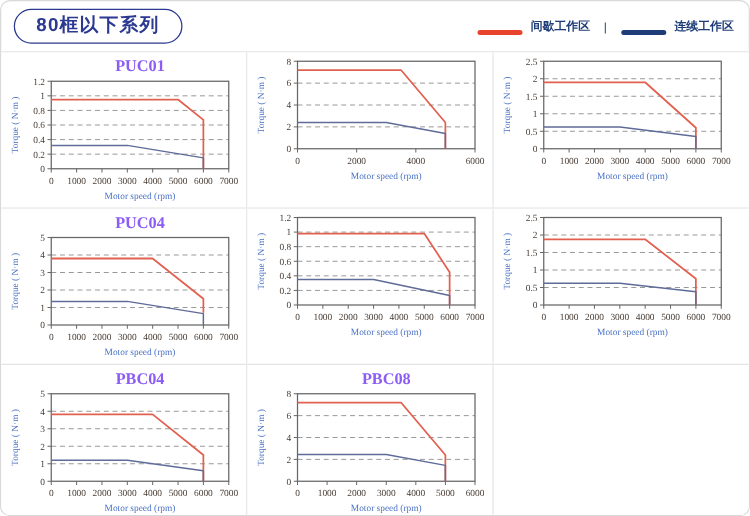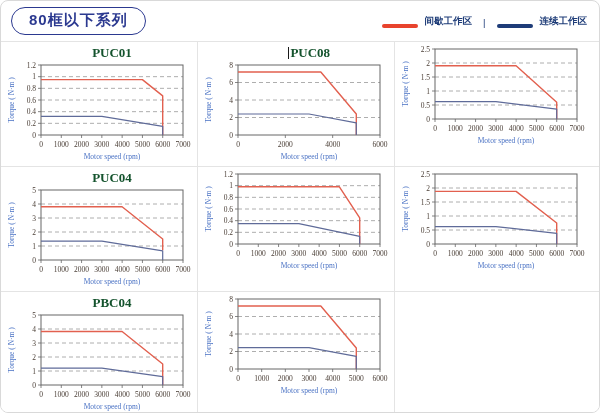--- a/index.html
+++ b/index.html
@@ -21,21 +21,21 @@
   
   #chart-grid{
     display:grid;grid-template-columns:197px 197px 1fr;grid-template-rows:125px 125px 121px;
     border-top:1px solid #e4e4e4;
   }
   .chart-cell{box-sizing:border-box;padding:3px 0 0 4px;background:#fff;}
   .chart-cell.bb{border-bottom:1px solid #e4e4e4;}
   .chart-cell.br{border-right:1px solid #e4e4e4;}
   .chart-title{
     width:192px;text-align:center;text-indent:22px;
-    font-family:"Liberation Serif",serif;font-size:13px;font-weight:bold;color:#14532d;
+    font-family:"Liberation Serif",serif;font-size:13px;font-weight:bold;color:#8b5cf6;
     height:16px;line-height:16px;white-space:nowrap;
   }
   .title-cursor{display:inline-block;width:1.5px;height:12px;background:#1a1a1a;vertical-align:-2px;margin-right:1px;}
   svg text.tick{font-family:"Liberation Serif",serif;font-size:7.5px;fill:#4c4038;}
   svg text.axlab{font-family:"Liberation Serif",serif;font-size:7.5px;fill:#4a72c4;}
 </style>
 </head>
 <body>
 
 <div id="app">
@@ -85,21 +85,21 @@
           <text x="31" y="30.033333333333328" text-anchor="end" class="tick">0.8</text>
           <line x1="33" y1="15.666666666666664" x2="36" y2="15.666666666666664" stroke="#666666" stroke-width="0.8"></line>
           <text x="31" y="18.366666666666664" text-anchor="end" class="tick">1</text>
           <line x1="33" y1="4" x2="36" y2="4" stroke="#666666" stroke-width="0.8"></line>
           <text x="31" y="6.7" text-anchor="end" class="tick">1.2</text>
           <polyline points="36.0,18.6 137.4,18.6 157.7,34.9 157.7,74.0" fill="none" stroke="#e2604f" stroke-width="1.4" stroke-linejoin="round"></polyline>
           <polyline points="36.0,55.3 96.9,55.3 157.7,65.3 157.7,74.0" fill="none" stroke="#5f6b99" stroke-width="1.2" stroke-linejoin="round"></polyline>
           <text x="107" y="98" text-anchor="middle" class="axlab">Motor speed (rpm)</text>
           <text transform="translate(9,39) rotate(-90)" text-anchor="middle" class="axlab">Torque ( N·m )</text>
         </svg></div>
-      <div class="chart-cell bb br"><div class="chart-title"><span class="title-cursor"></span><span>PUC08</span></div><svg width="192" height="100" viewBox="0 0 192 100">
+      <div class="chart-cell bb br"><svg width="192" height="100" viewBox="0 0 192 100">
           <line x1="36" y1="56.5" x2="178" y2="56.5" stroke="#999999" stroke-width="0.8" stroke-dasharray="4 3"></line>
           <line x1="36" y1="39" x2="178" y2="39" stroke="#999999" stroke-width="0.8" stroke-dasharray="4 3"></line>
           <line x1="36" y1="21.5" x2="178" y2="21.5" stroke="#999999" stroke-width="0.8" stroke-dasharray="4 3"></line>
           <rect x="36" y="4" width="142" height="70" fill="none" stroke="#666666" stroke-width="1"></rect>
           <line x1="36" y1="74" x2="36" y2="77" stroke="#666666" stroke-width="0.8"></line>
           <text x="36" y="86" text-anchor="middle" class="tick">0</text>
           <line x1="83.33333333333333" y1="74" x2="83.33333333333333" y2="77" stroke="#666666" stroke-width="0.8"></line>
           <text x="83.33333333333333" y="86" text-anchor="middle" class="tick">2000</text>
           <line x1="130.66666666666666" y1="74" x2="130.66666666666666" y2="77" stroke="#666666" stroke-width="0.8"></line>
           <text x="130.66666666666666" y="86" text-anchor="middle" class="tick">4000</text>
@@ -311,21 +311,21 @@
           <text x="31" y="34.7" text-anchor="end" class="tick">3</text>
           <line x1="33" y1="18" x2="36" y2="18" stroke="#666666" stroke-width="0.8"></line>
           <text x="31" y="20.7" text-anchor="end" class="tick">4</text>
           <line x1="33" y1="4" x2="36" y2="4" stroke="#666666" stroke-width="0.8"></line>
           <text x="31" y="6.7" text-anchor="end" class="tick">5</text>
           <polyline points="36.0,20.5 117.1,20.5 157.7,53.0 157.7,74.0" fill="none" stroke="#e2604f" stroke-width="1.4" stroke-linejoin="round"></polyline>
           <polyline points="36.0,57.2 96.9,57.2 157.7,65.6 157.7,74.0" fill="none" stroke="#5f6b99" stroke-width="1.2" stroke-linejoin="round"></polyline>
           <text x="107" y="98" text-anchor="middle" class="axlab">Motor speed (rpm)</text>
           <text transform="translate(9,39) rotate(-90)" text-anchor="middle" class="axlab">Torque ( N·m )</text>
         </svg></div>
-      <div class="chart-cell bb br"><svg width="192" height="100" viewBox="0 0 192 100">
+      <div class="chart-cell bb br"><div class="chart-title"><span>PBC08</span></div><svg width="192" height="100" viewBox="0 0 192 100">
           <line x1="36" y1="56.5" x2="178" y2="56.5" stroke="#999999" stroke-width="0.8" stroke-dasharray="4 3"></line>
           <line x1="36" y1="39" x2="178" y2="39" stroke="#999999" stroke-width="0.8" stroke-dasharray="4 3"></line>
           <line x1="36" y1="21.5" x2="178" y2="21.5" stroke="#999999" stroke-width="0.8" stroke-dasharray="4 3"></line>
           <rect x="36" y="4" width="142" height="70" fill="none" stroke="#666666" stroke-width="1"></rect>
           <line x1="36" y1="74" x2="36" y2="77" stroke="#666666" stroke-width="0.8"></line>
           <text x="36" y="86" text-anchor="middle" class="tick">0</text>
           <line x1="59.666666666666664" y1="74" x2="59.666666666666664" y2="77" stroke="#666666" stroke-width="0.8"></line>
           <text x="59.666666666666664" y="86" text-anchor="middle" class="tick">1000</text>
           <line x1="83.33333333333333" y1="74" x2="83.33333333333333" y2="77" stroke="#666666" stroke-width="0.8"></line>
           <text x="83.33333333333333" y="86" text-anchor="middle" class="tick">2000</text>

